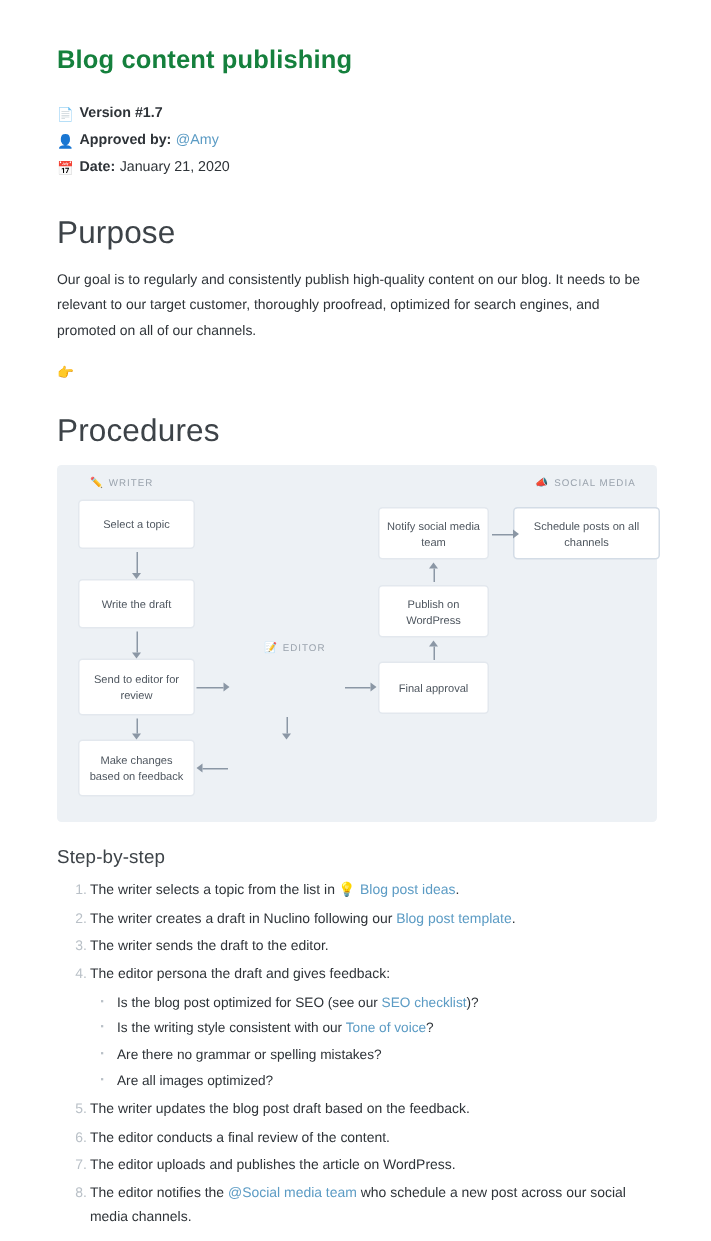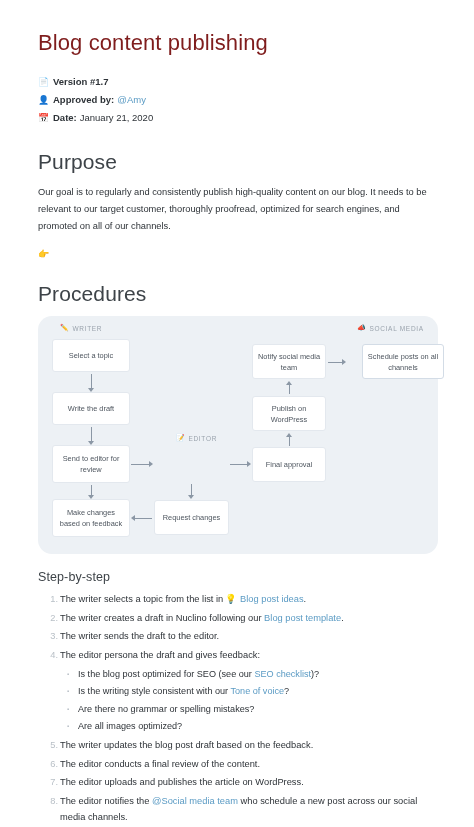--- a/index.html
+++ b/index.html
@@ -16,23 +16,23 @@
     -webkit-font-smoothing: antialiased;
   }
   .page {
     padding: 30px 36px 0 38px;
     box-sizing: border-box;
     width: 474px;
   }
 
   
   .doc-title {
-    font-size: 22px;
-    font-weight: 400;
-    color: #7f1d1d;
+    font-size: 17px;
+    font-weight: 700;
+    color: #15803d;
     letter-spacing: 0.1px;
     margin: 0 0 18px 0;
     line-height: 1.2;
   }
 
   
   .meta-list { margin: 0 0 24px 0; }
   .meta-row {
     display: flex;
     align-items: flex-start;
@@ -83,21 +83,21 @@
     margin: 0 0 0 0;
     display: flex;
     align-items: flex-start;
   }
   .callout-icon { margin-right: 4px; font-size: 9px; }
   .callout a, .link { color: #5b9bc4; text-decoration: none; }
 
   
   .diagram-wrap {
     background: #edf1f5;
-    border-radius: 14px;
+    border-radius: 3px;
     width: 400px;
     height: 238px;
     position: relative;
     margin: 0 17px 4px 0;
   }
   .lane-label {
     position: absolute;
     font-size: 6.5px;
     letter-spacing: 0.7px;
     color: #9aa3ad;
@@ -252,27 +252,26 @@
     <div class="lane-label" style="left:319px; top:8px;">
       <span class="ic">📣</span>
       <span>SOCIAL MEDIA</span>
     </div>
 
     <div class="node" style="left:14px;  top:23px;  width:78px; height:33px;">Select a topic</div>
     <div class="node" style="left:14px;  top:76px;  width:78px; height:33px;">Write the draft</div>
     <div class="node" style="left:14px;  top:129px; width:78px; height:38px;">Send to editor for review</div>
     <div class="node" style="left:14px;  top:183px; width:78px; height:38px;">Make changes based on feedback</div>
 
-    <div class="node" style="left:116px; top:184px; width:75px; height:35px;">Request changes</div>
 
     <div class="node" style="left:214px; top:131px; width:74px; height:35px;">Final approval</div>
     <div class="node" style="left:214px; top:28px;  width:74px; height:35px;">Notify social media team</div>
     <div class="node" style="left:214px; top:80px;  width:74px; height:35px;">Publish on WordPress</div>
 
-    <div class="node social" style="left:324px; top:28px; width:82px; height:35px;">Schedule posts on all channels</div>
+    <div class="node social" style="left:304px; top:28px; width:98px; height:35px;">Schedule posts on all channels</div>
 
     <div class="arrow v down" style="left:52.5px; top:58px;  height:14px;">
         <span class="head"></span>
       </div>
     <div class="arrow v down" style="left:52.5px; top:111px; height:14px;">
         <span class="head"></span>
       </div>
     <div class="arrow v down" style="left:52.5px; top:169px; height:10px;">
         <span class="head"></span>
       </div>

